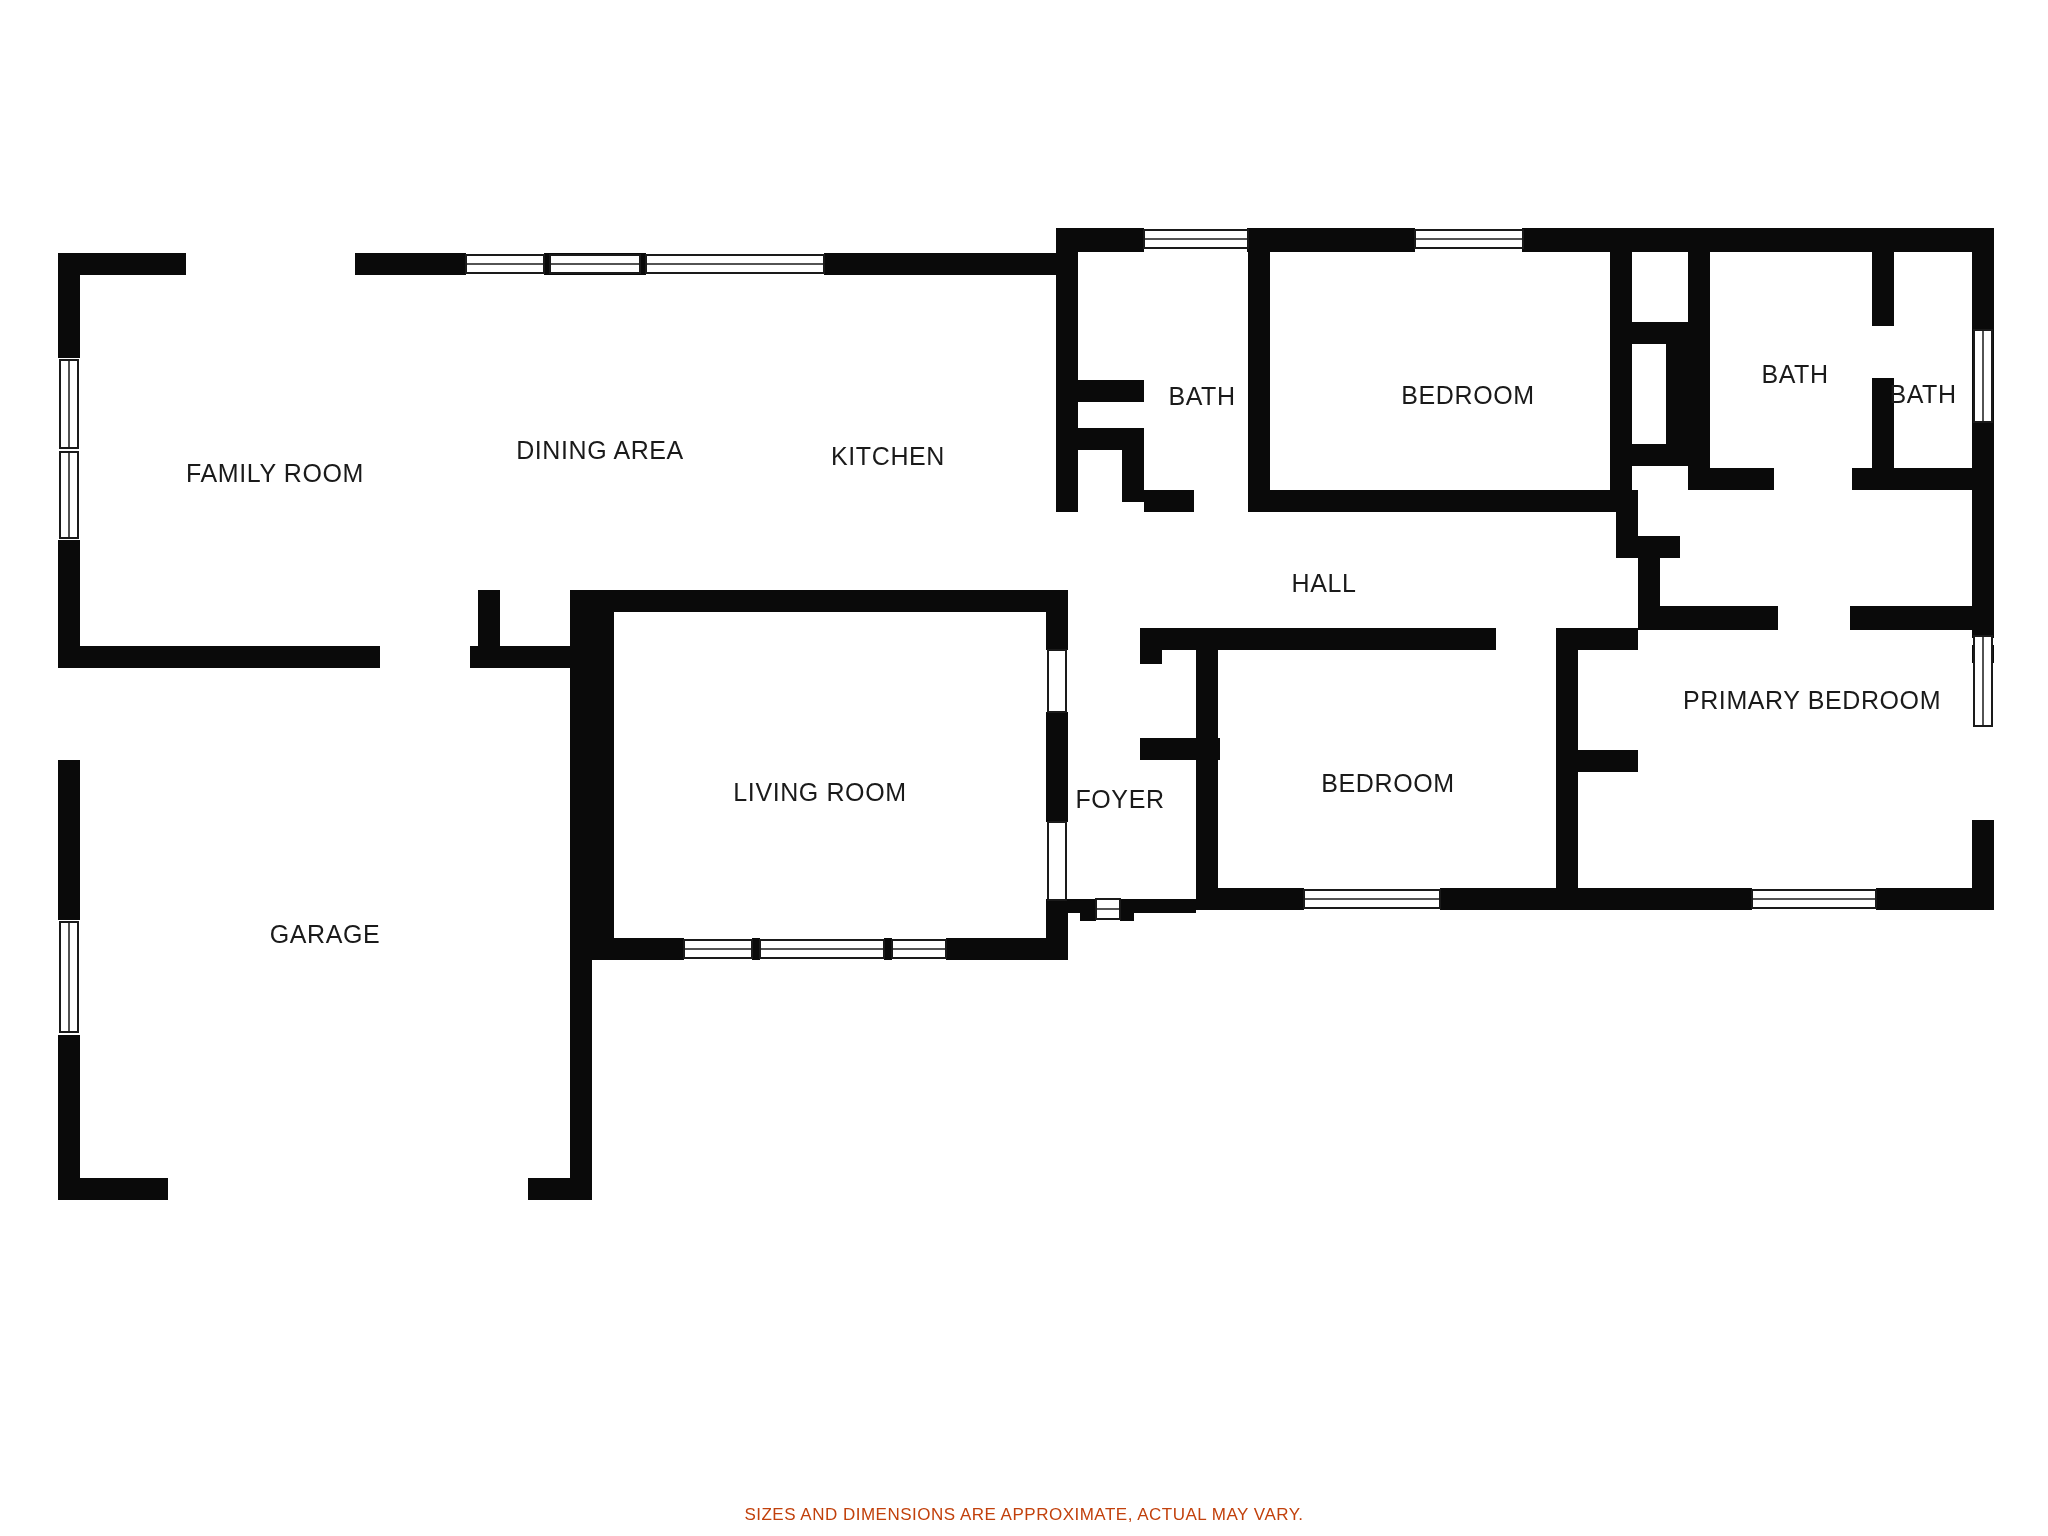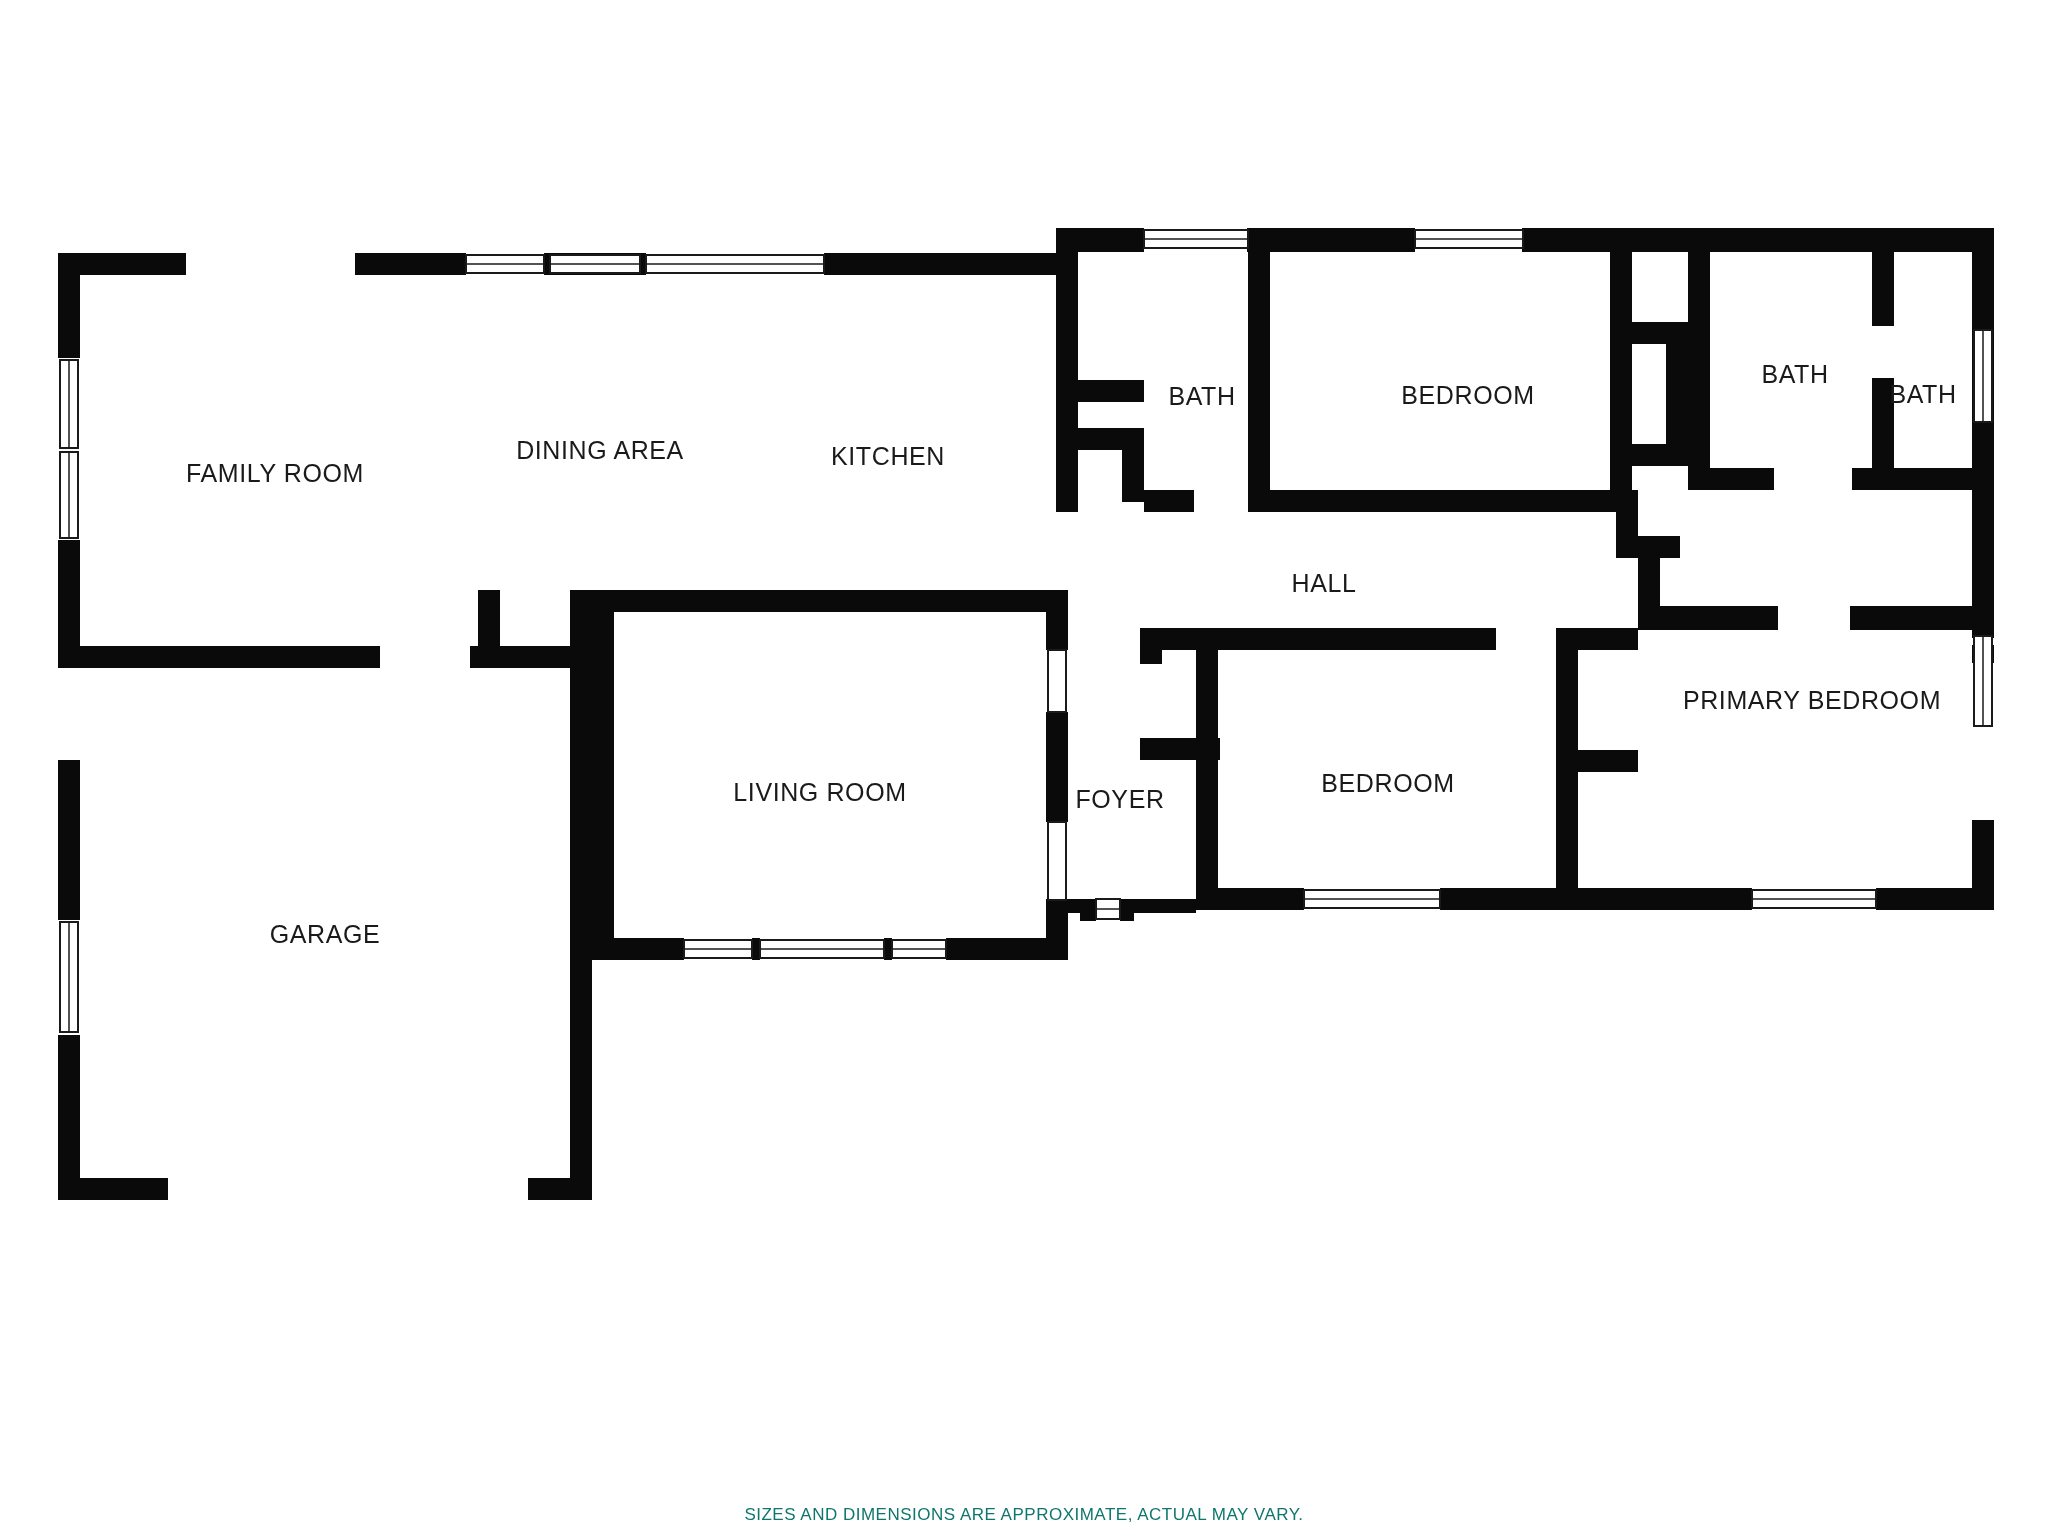--- a/index.html
+++ b/index.html
@@ -36,21 +36,21 @@
   }
   .disclaimer {
     position: absolute;
     left: 0;
     right: 0;
     top: 1505px;
     text-align: center;
     font-family: "Liberation Sans", sans-serif;
     font-size: 17px;
     letter-spacing: 0.5px;
-    color: #0f766e;
+    color: #c2410c;
     user-select: none;
   }
 </style>
 </head>
 <body>
 
 <div id="plan-root">
 
   <svg id="floorplan" viewBox="0 0 2048 1536" xmlns="http://www.w3.org/2000/svg">
 

